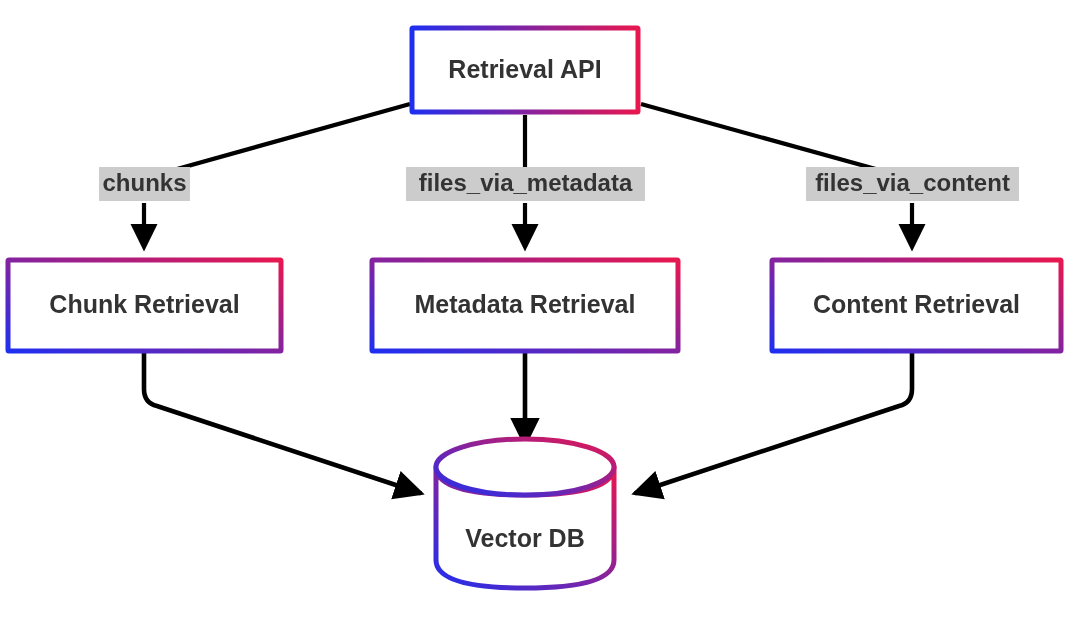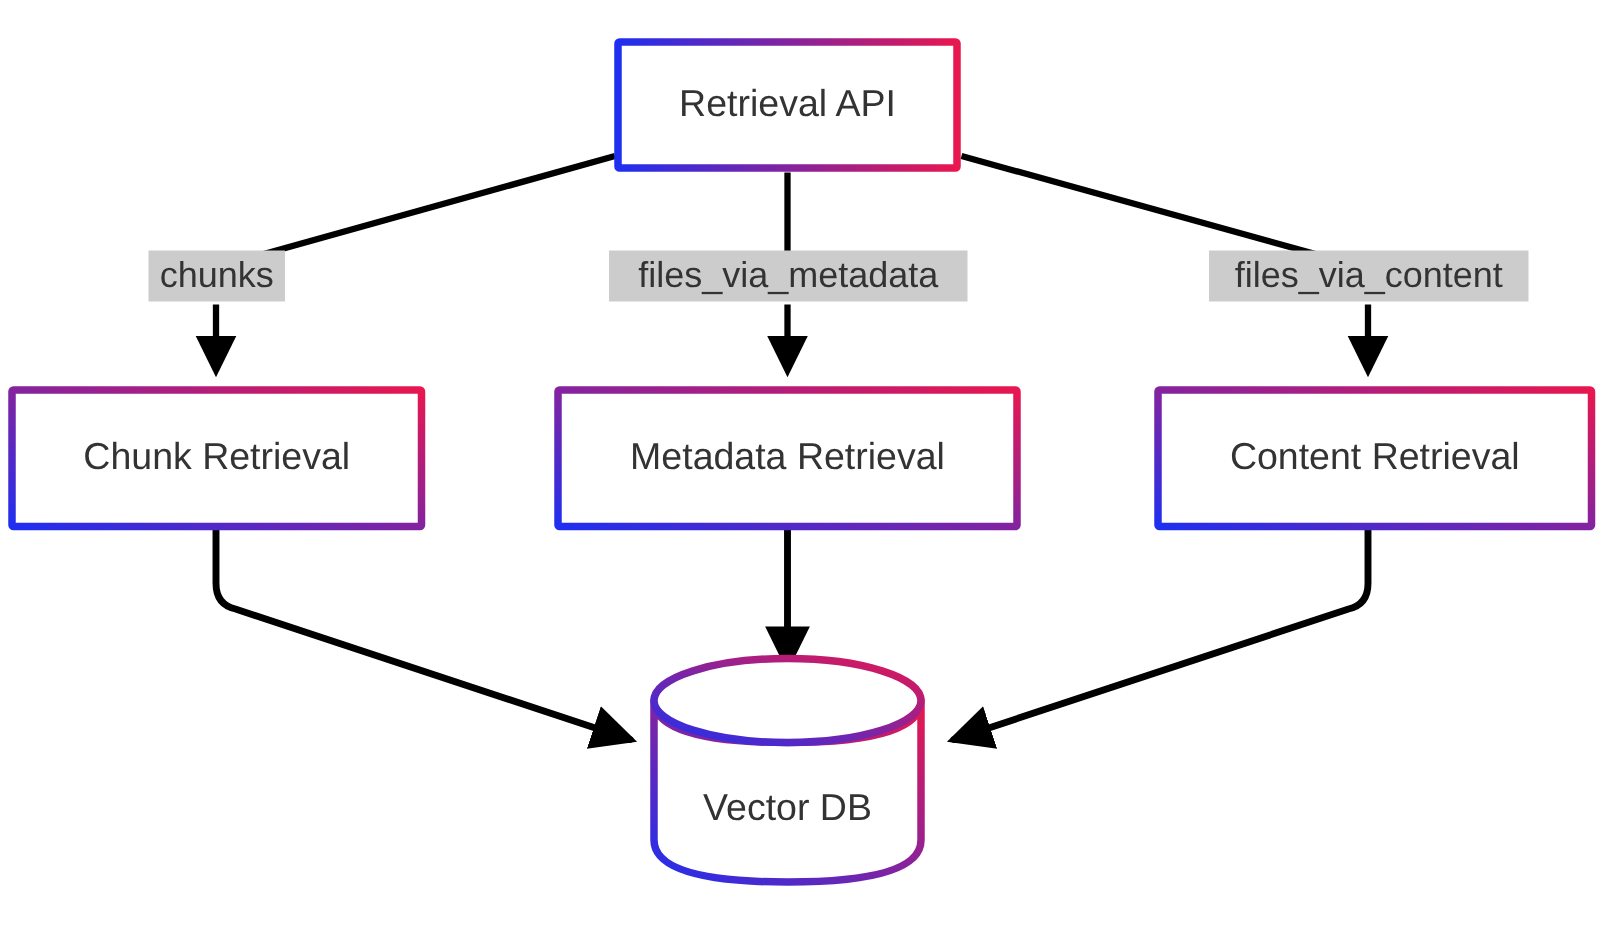--- a/index.html
+++ b/index.html
@@ -10,20 +10,21 @@
   body {
     width: 1072px;
     height: 624px;
     font-family: "Liberation Sans", sans-serif;
     overflow: hidden;
   }
   #diagram-root {
     position: relative;
     width: 1072px;
     height: 548px;
+    font-weight: bold;
   }
   #diagram-svg {
     position: absolute;
     top: 0;
     left: 0;
     width: 1072px;
     height: 624px;
   }
   .node-label {
     font-family: "Liberation Sans", sans-serif;

